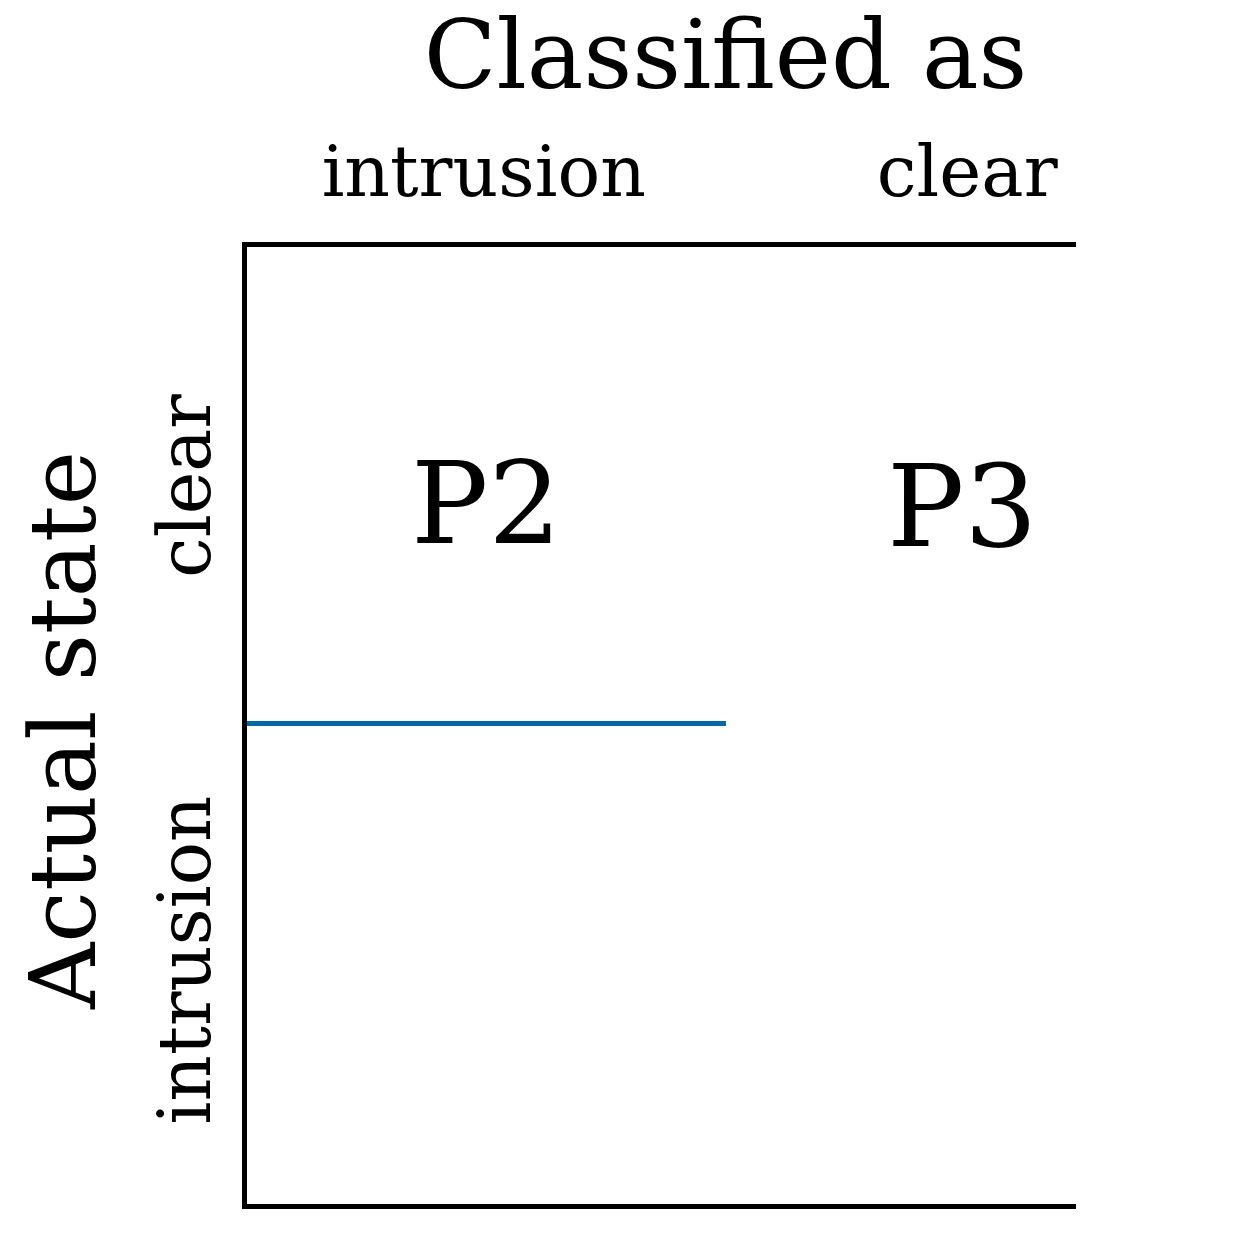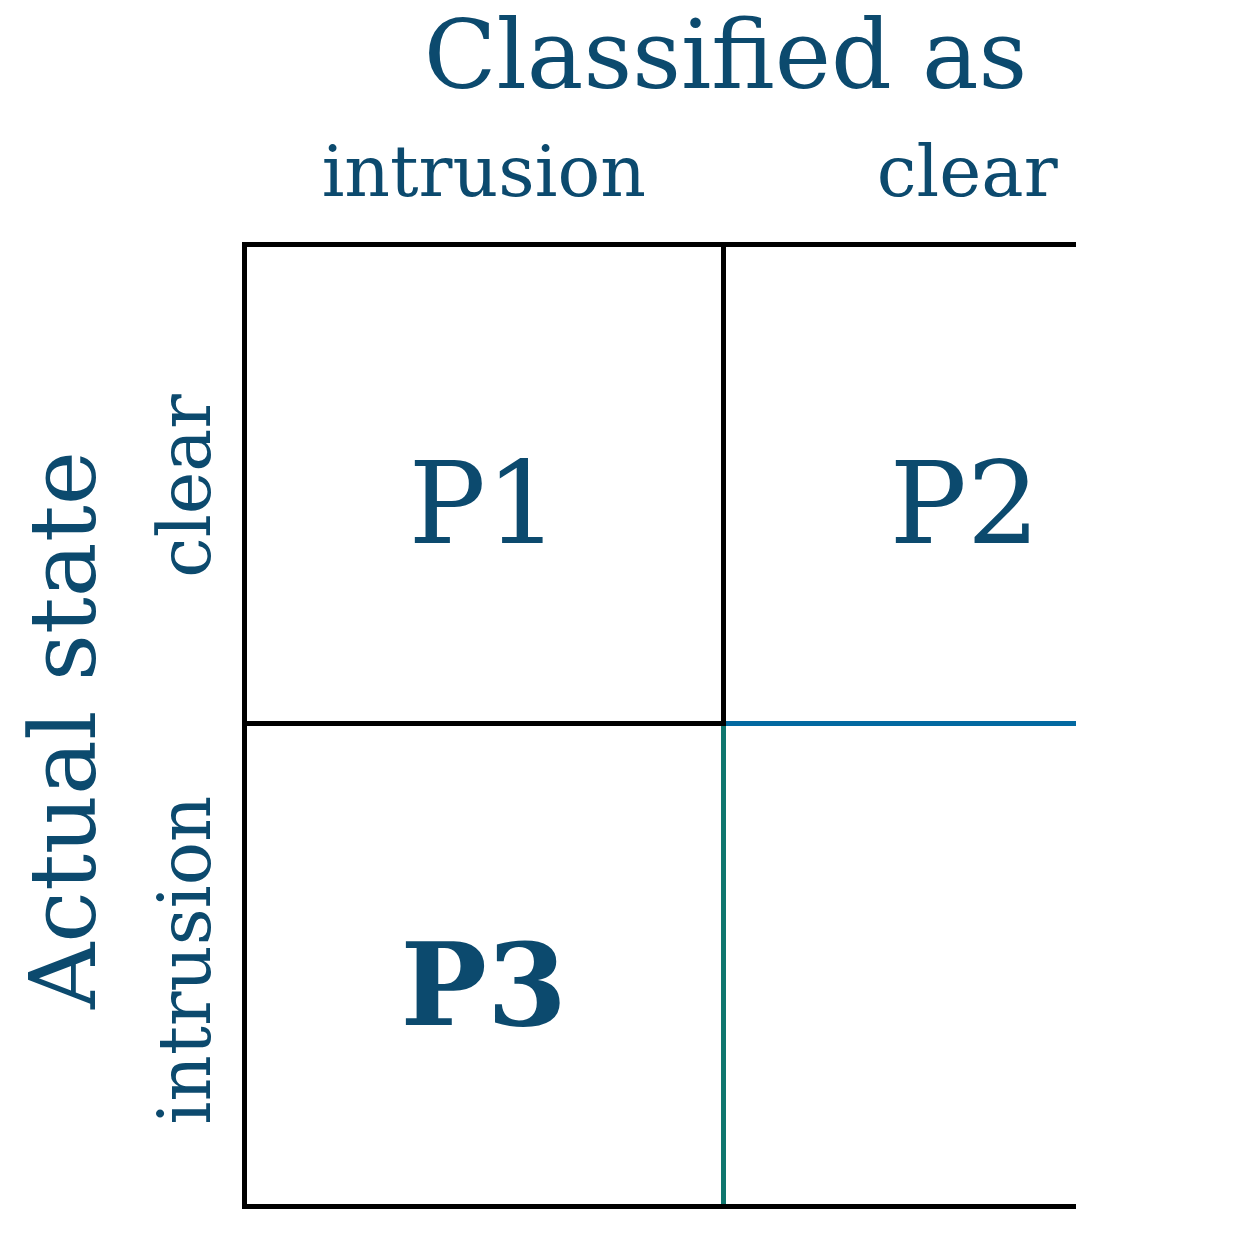--- a/index.html
+++ b/index.html
@@ -6,21 +6,21 @@
     margin: 0;
     padding: 0;
     background: #ffffff;
   }
   .stage {
     position: relative;
     width: 1076px;
     height: 1236px;
     background: #ffffff;
     font-family: "DejaVu Serif", "Liberation Serif", serif;
-    color: #0c4a6e;
+    color: #000000;
     overflow: hidden;
   }
 
   
   .fig-title {
     position: absolute;
     left: 242px;
     top: 8px;
     width: 967px;
     text-align: center;
@@ -86,44 +86,41 @@
   .cell {
     display: flex;
     align-items: center;
     justify-content: center;
     font-size: 115px;
     line-height: 1.0;
   }
   .cell span { transform: translateY(20px); }
   .cell-tl { border-right: 5px solid #000000; border-bottom: 5px solid #000000; }
   .cell-tr { border-bottom: 5px solid #0369a1; }
-  .cell-bl { border-right: 5px solid #0f766e; font-weight: bold; }
+  .cell-bl { border-right: 5px solid #0f766e; }
 </style>
 </head>
 <body>
 
 <div class="stage">
 
   <div class="fig-title">Classified as</div>
 
   <div class="col-labels">
     <div class="col-label">intrusion</div>
     <div class="col-label">clear</div>
   </div>
 
   <div class="y-axis-title">Actual state</div>
 
   <div class="row-label row-label-top">clear</div>
 
   <div class="row-label row-label-bottom">intrusion</div>
 
   <div class="matrix-grid">
-    <div class="cell cell-tl">
-      <span>P1</span>
-    </div>
     <div class="cell cell-tr">
       <span>P2</span>
     </div>
     <div class="cell cell-bl">
       <span>P3</span>
     </div>
   </div>
 
 </div>
 

